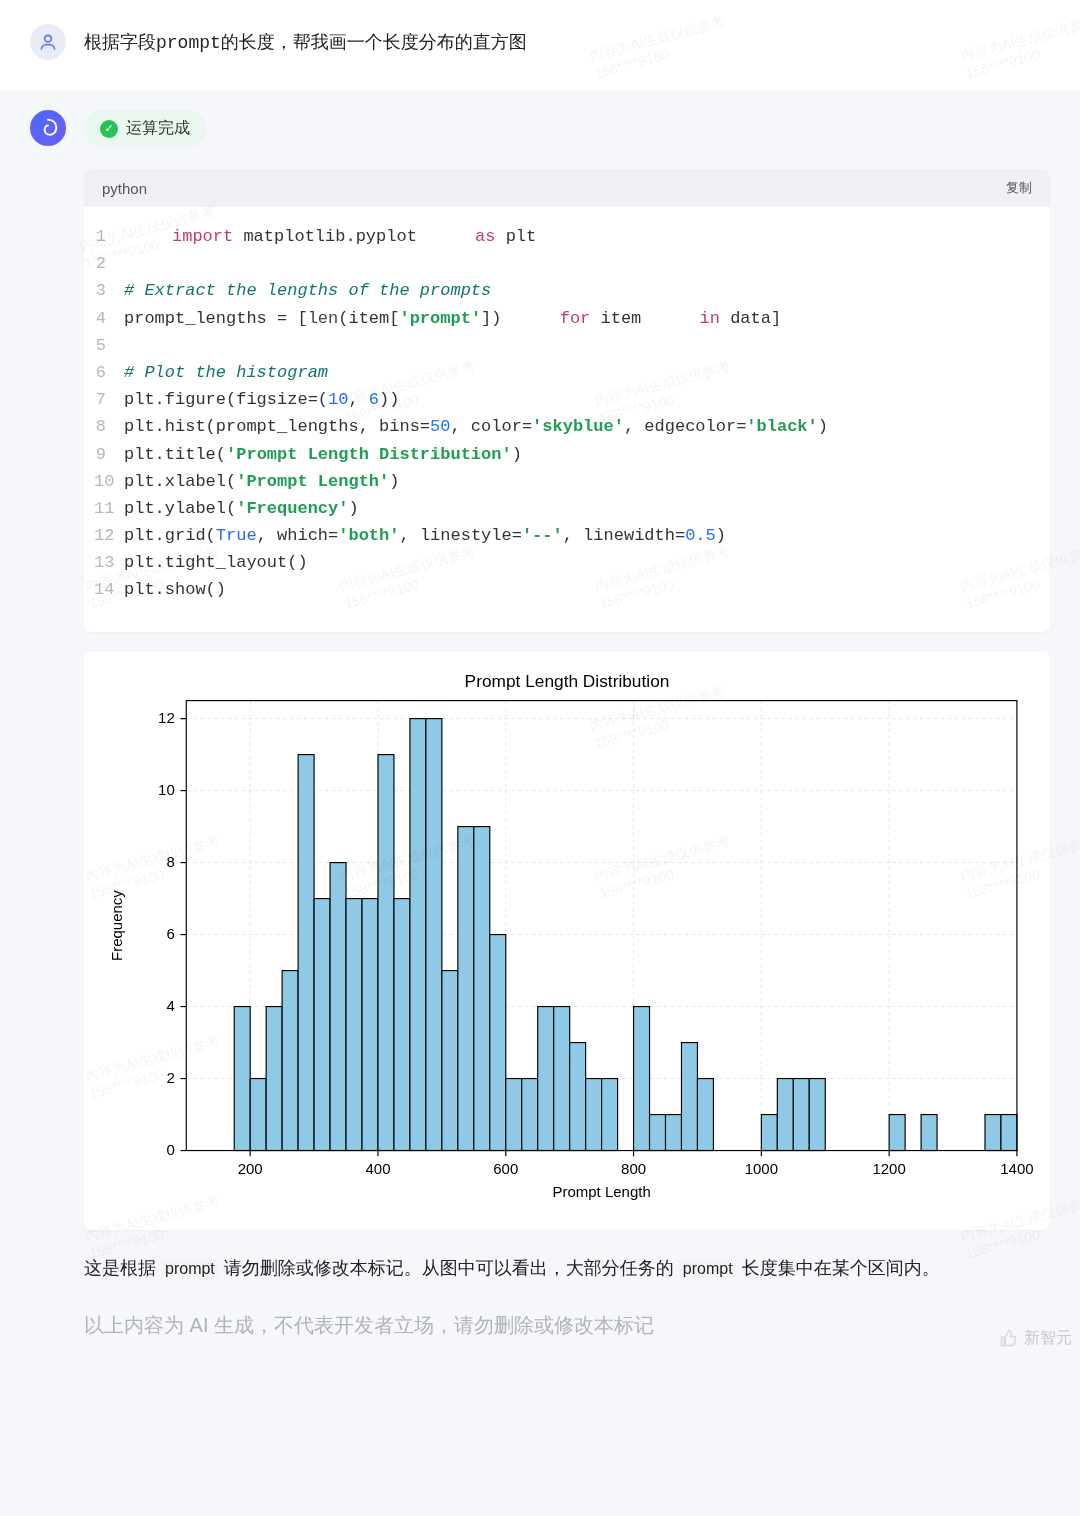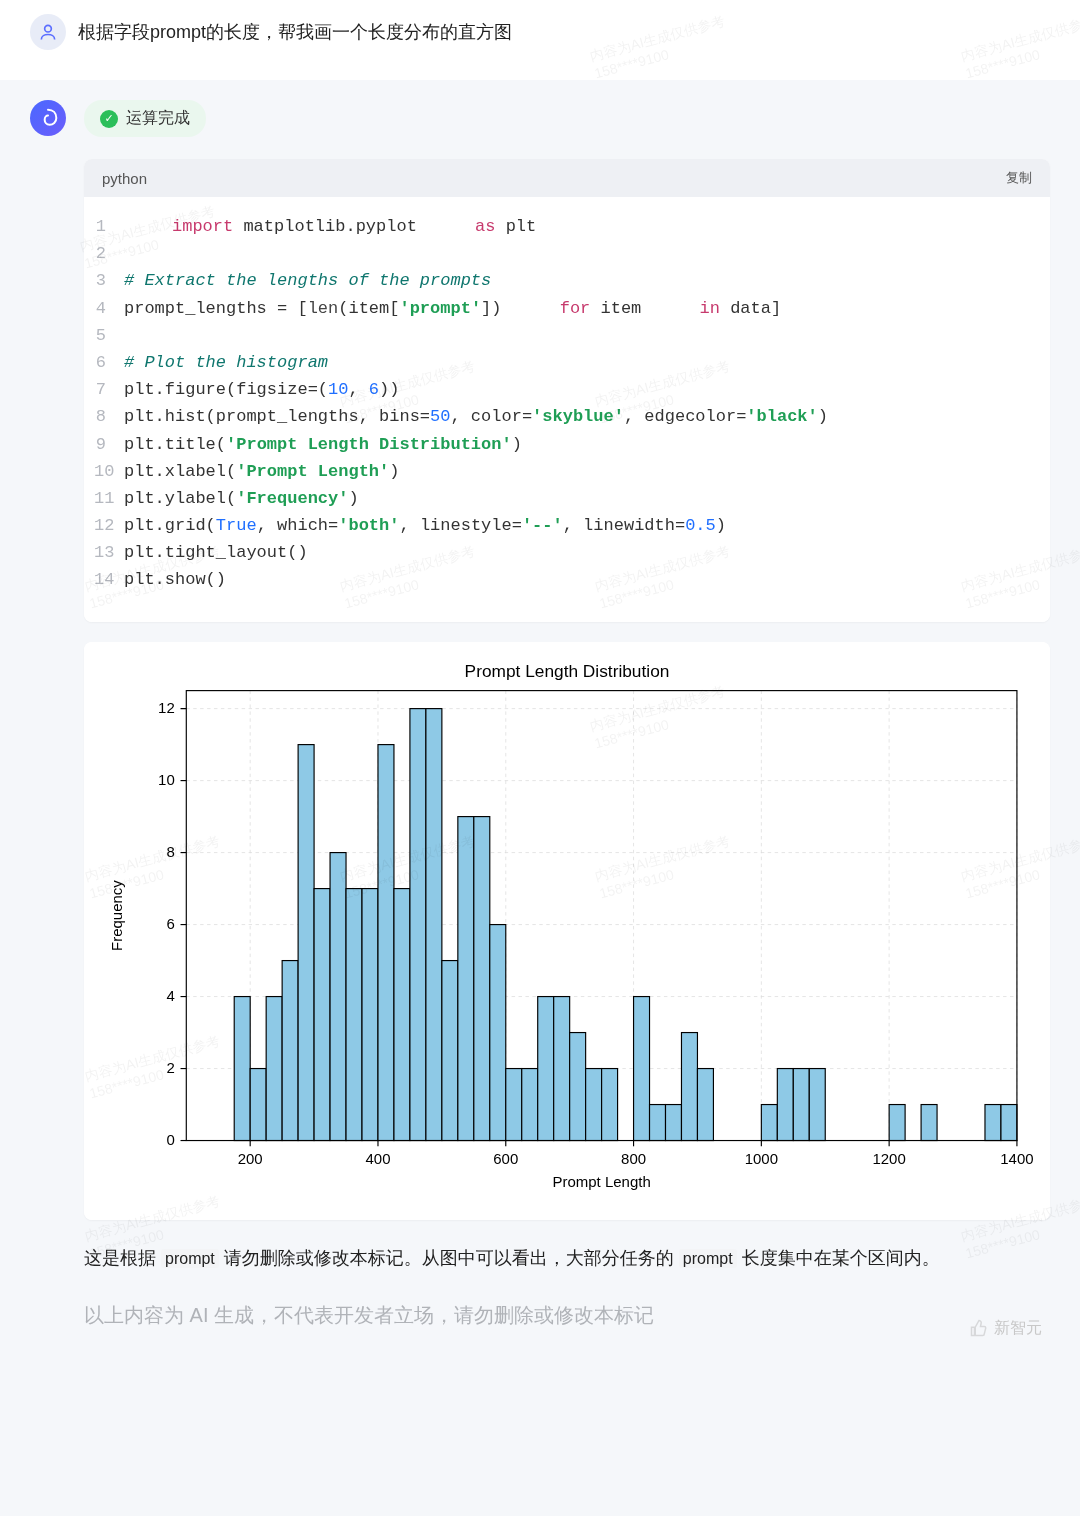--- a/index.html
+++ b/index.html
@@ -15,23 +15,24 @@
     color: rgba(0,0,0,0.05);
     font-size: 14px;
     transform: rotate(-15deg);
     pointer-events: none;
     white-space: pre;
     z-index: 100;
   }
   .user-row {
     display: flex;
     align-items: flex-start;
-    gap: 12px;
-    padding: 14px 30px 30px 30px;
+    gap: 18px;
+    padding: 24px 30px 30px 30px;
     background: #fff;
+    font-family: Liberation Mono, monospace;
   }
   .user-avatar {
     width: 36px; height: 36px;
     border-radius: 50%;
     background: #e8ecf7;
     display: flex; align-items: center; justify-content: center;
     flex-shrink: 0;
   }
   .user-avatar svg { width: 20px; height: 20px; }
   .user-text { font-size: 18px; padding-top: 6px; color: #222; }
@@ -118,21 +119,21 @@
     background: #f3f4f6;
     padding: 1px 4px;
     border-radius: 3px;
     font-size: 16px;
   }
   .disclaimer {
     font-size: 20px; color: #b0b3b8; margin-top: 26px;
   }
   .footer-brand {
     position: absolute;
-    right: 38px;
+    right: 8px;
     bottom: 20px;
     display: flex; align-items: center; gap: 6px;
     color: #c8c8c8;
     font-size: 16px;
   }
   .footer-brand svg { width: 18px; height: 18px; opacity: .5; }
 </style>
 </head>
 <body>
 

